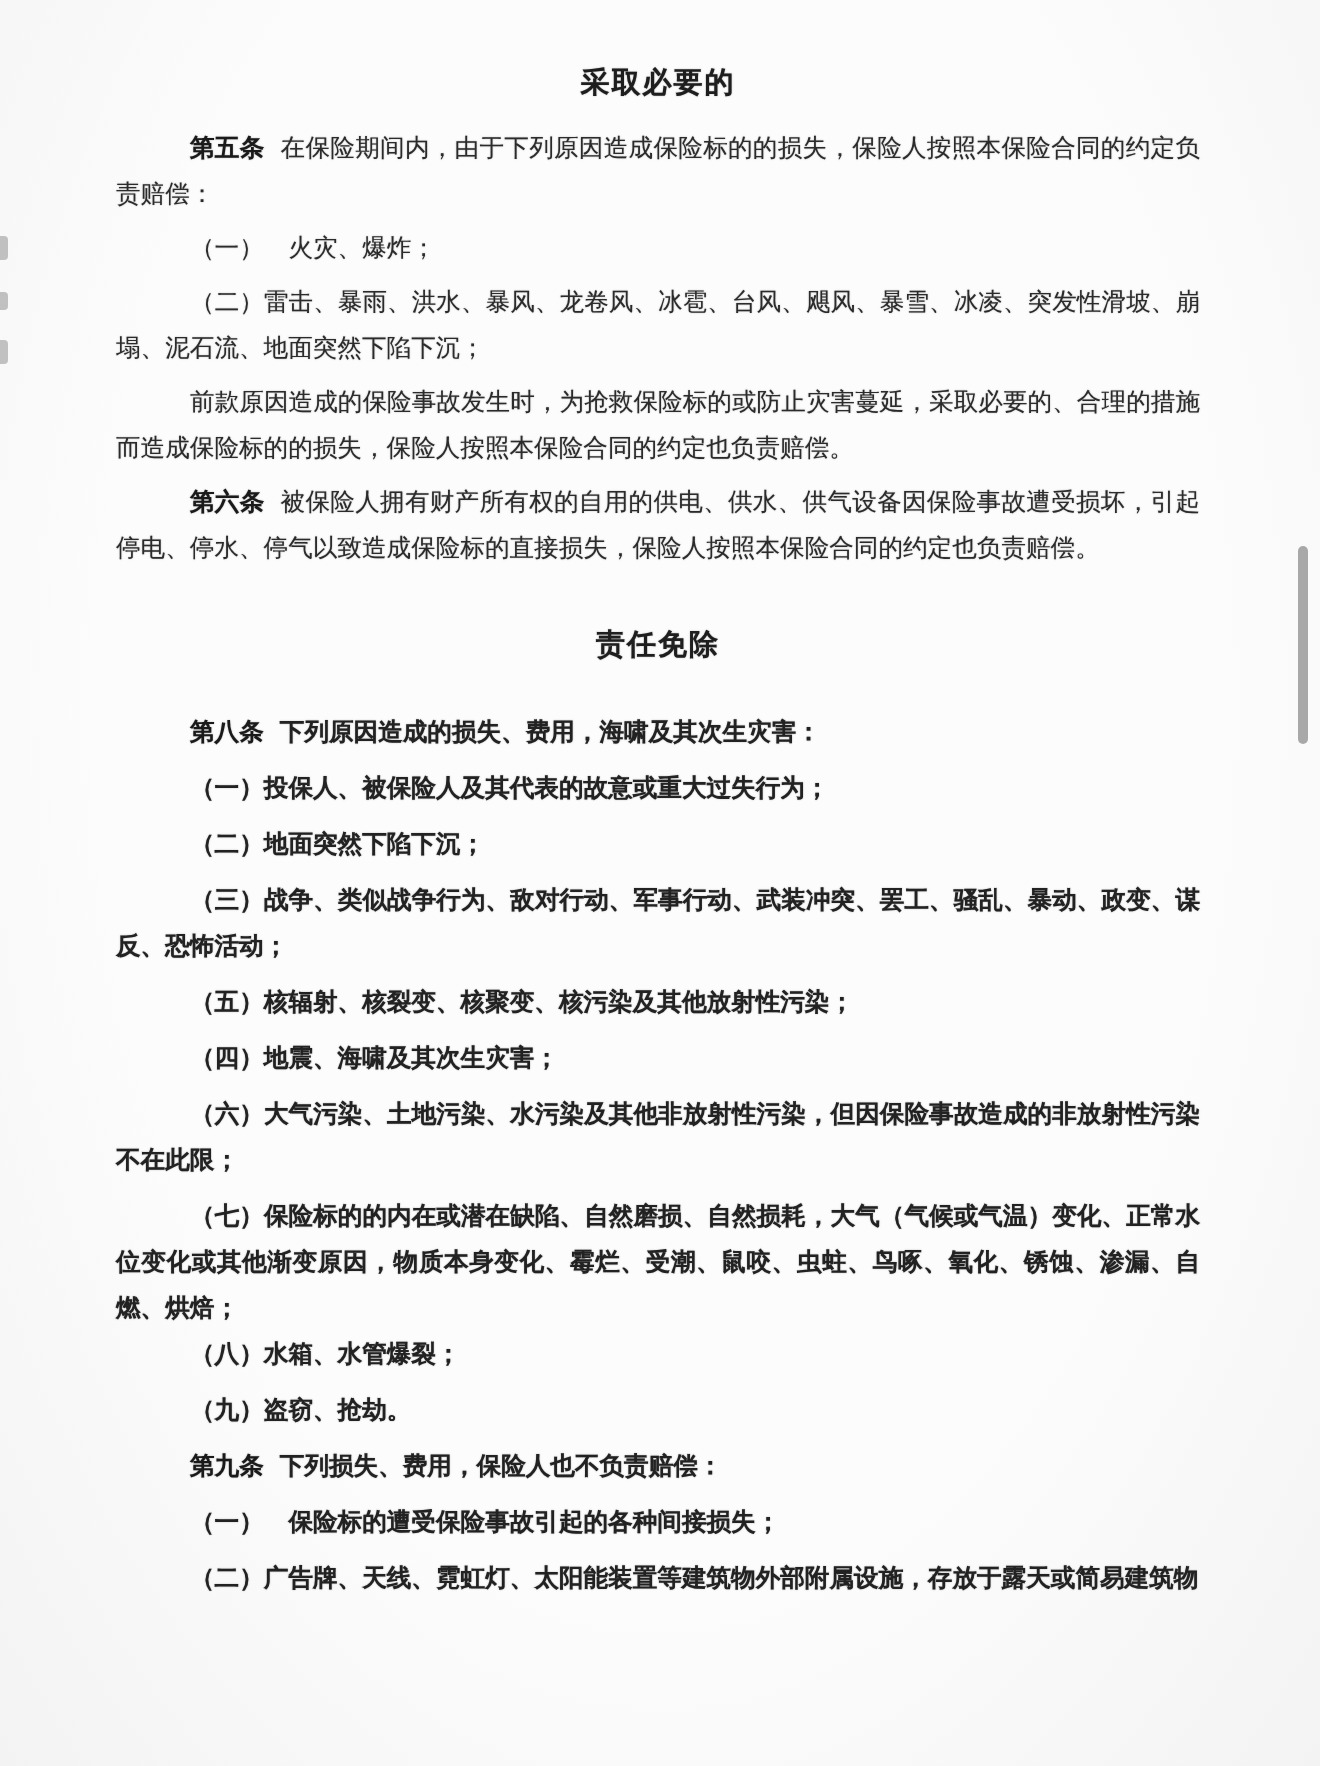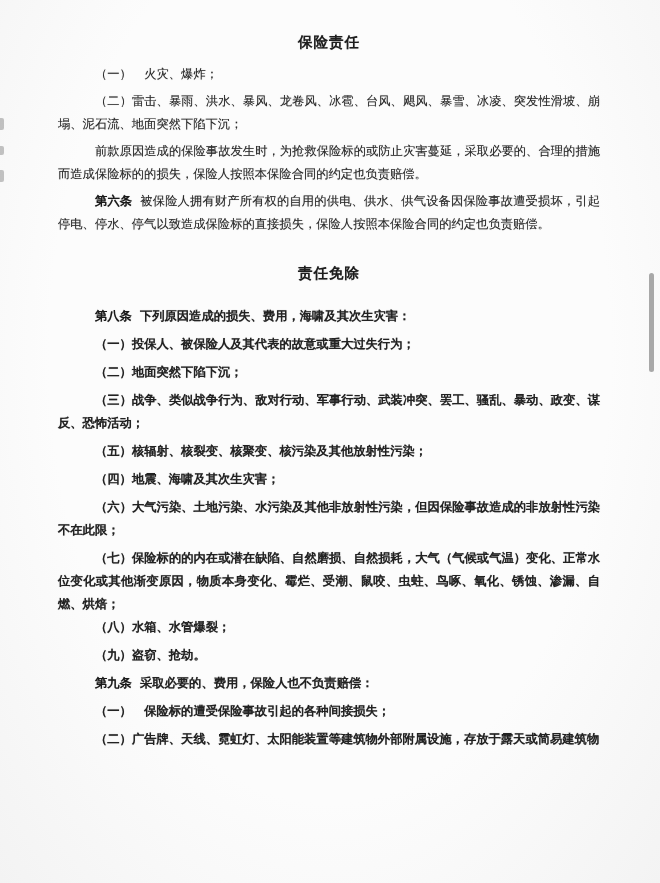--- a/index.html
+++ b/index.html
@@ -66,22 +66,25 @@
   .a3 { top: 170px; height: 12px; }
 </style>
 </head>
 <body>
 
 <div class="page">
 
   <div class="doc">
 
     <div class="sec1">
-      <h2 class="hd">保险责任</h2>
+      <h2 class="hd">采取必要的</h2>
 
+      <p class="para">
+        <b class="clause-label">第五条</b><span>在保险期间内，由于下列原因造成保险标的的损失，保险人按照本保险合同的约定负责赔偿：</span>
+      </p>
 
       <p class="para">（一）　火灾、爆炸；</p>
 
       <p class="para">（二）雷击、暴雨、洪水、暴风、龙卷风、冰雹、台风、飓风、暴雪、冰凌、突发性滑坡、崩塌、泥石流、地面突然下陷下沉；</p>
 
 
       <p class="para">前款原因造成的保险事故发生时，为抢救保险标的或防止灾害蔓延，采取必要的、合理的措施而造成保险标的的损失，保险人按照本保险合同的约定也负责赔偿。</p>
 
       <p class="para">
         <b class="clause-label">第六条</b><span>被保险人拥有财产所有权的自用的供电、供水、供气设备因保险事故遭受损坏，引起停电、停水、停气以致造成保险标的直接损失，保险人按照本保险合同的约定也负责赔偿。</span>
@@ -108,21 +111,21 @@
 
       <p class="para">（六）大气污染、土地污染、水污染及其他非放射性污染，但因保险事故造成的非放射性污染不在此限；</p>
 
       <p class="para tight">（七）保险标的的内在或潜在缺陷、自然磨损、自然损耗，大气（气候或气温）变化、正常水位变化或其他渐变原因，物质本身变化、霉烂、受潮、鼠咬、虫蛀、鸟啄、氧化、锈蚀、渗漏、自燃、烘焙；</p>
 
       <p class="para">（八）水箱、水管爆裂；</p>
 
       <p class="para">（九）盗窃、抢劫。</p>
 
       <p class="para">
-        <b class="clause-label">第九条</b><span>采取必要的、费用，保险人也不负责赔偿：</span>
+        <b class="clause-label">第九条</b><span>下列损失、费用，保险人也不负责赔偿：</span>
       </p>
 
       <p class="para">（一）　保险标的遭受保险事故引起的各种间接损失；</p>
 
       <p class="para">（二）广告牌、天线、霓虹灯、太阳能装置等建筑物外部附属设施，存放于露天或简易建筑物</p>
     </div>
 
   </div>
 
   <div class="artifact a1"></div>

